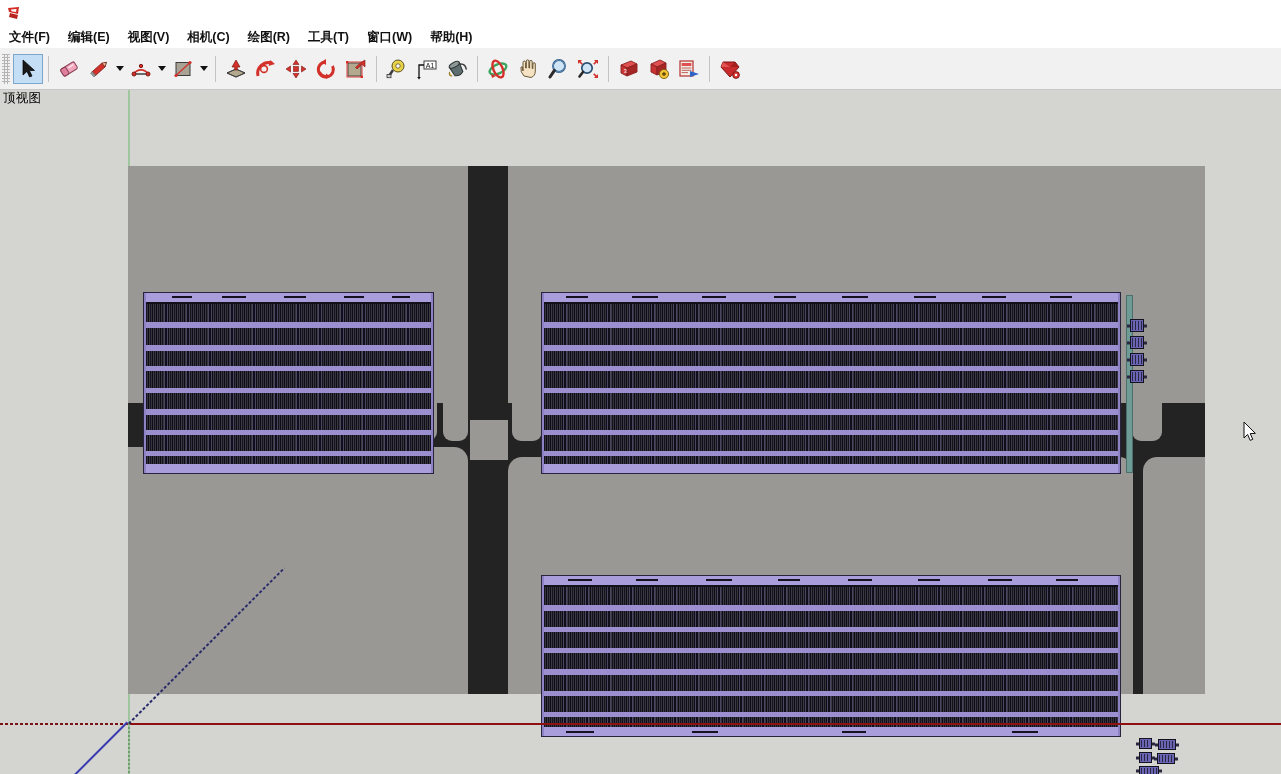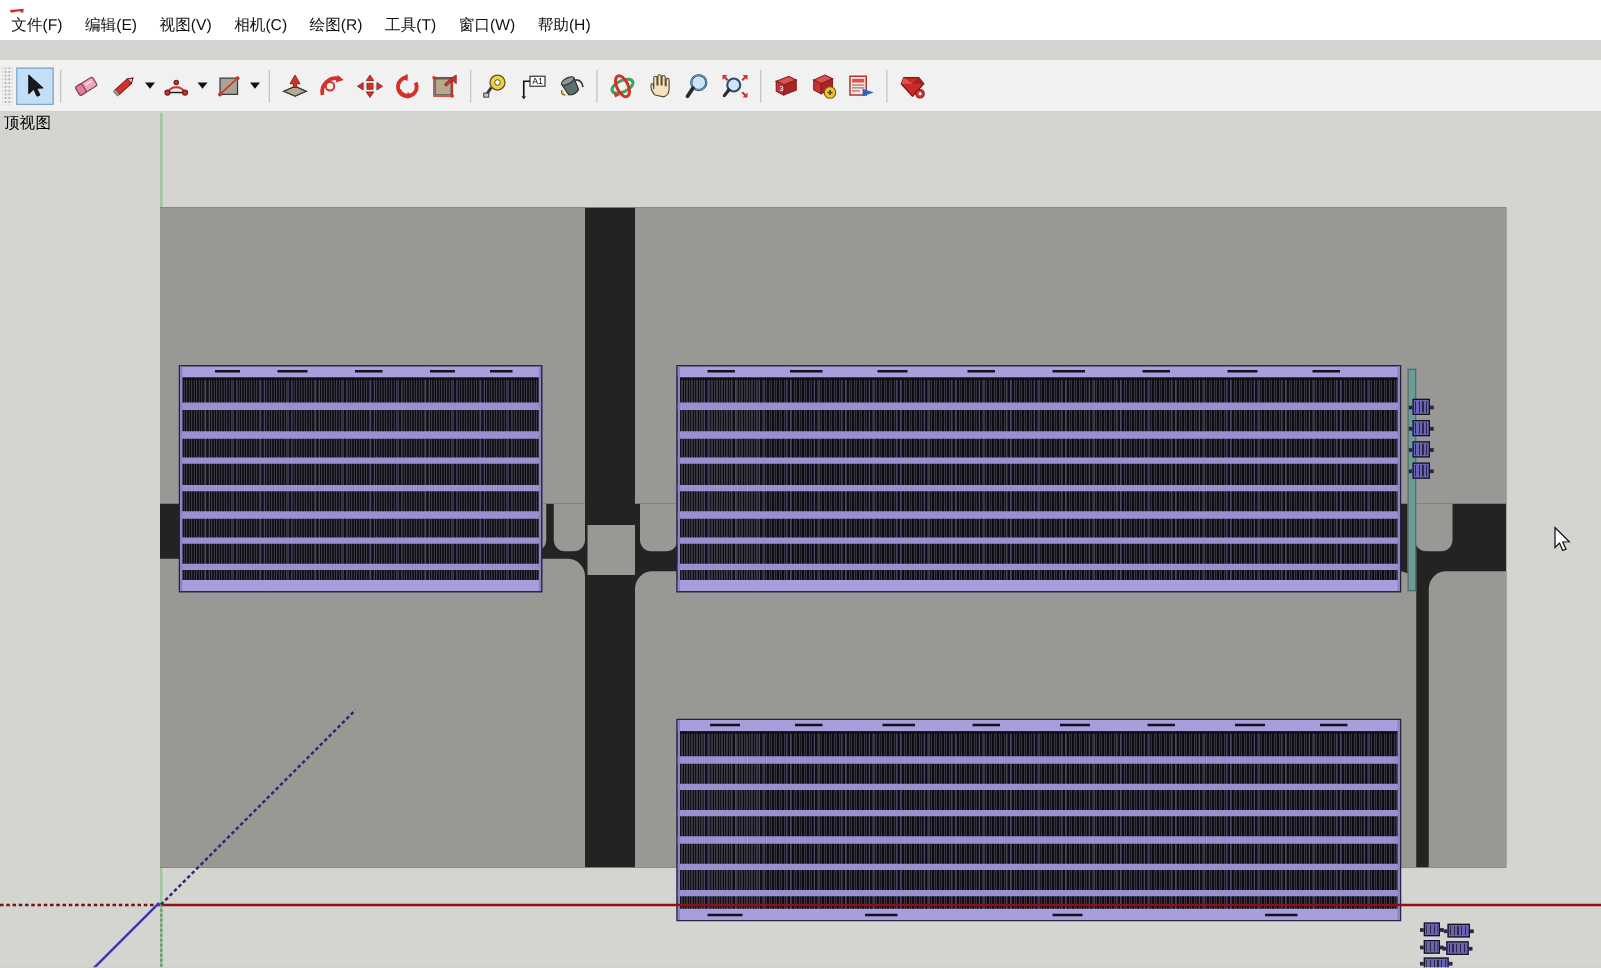--- a/index.html
+++ b/index.html
@@ -8,22 +8,22 @@
   #app{position:relative;width:1281px;height:774px;overflow:hidden;background:#d4d4d0;}
 
   
   .titlebar{position:absolute;left:0;top:0;width:1281px;height:26px;background:#ffffff;
             display:flex;align-items:center;padding-left:7px;box-sizing:border-box;}
   .app-icon{width:15px;height:15px;position:relative;flex:0 0 auto;margin-right:7px;}
   .app-icon svg{display:block;}
   .title-text{font-size:12.5px;color:#1b1b1b;white-space:nowrap;letter-spacing:.1px;}
 
   
-  .menubar{position:absolute;left:0;top:10px;width:1281px;height:22px;background:#ffffff;
-           display:flex;padding-left:9px;box-sizing:border-box;}
+  .menubar{position:absolute;left:0;top:26px;width:1281px;height:22px;background:#ffffff;
+           display:flex;align-items:center;padding-left:9px;box-sizing:border-box;font-weight:bold;}
   .menu-item{font-size:12.5px;color:#111;padding:2px 9px 2px 0;margin-right:9px;white-space:nowrap;cursor:default;}
 
   
   .toolbar{position:absolute;left:0;top:48px;width:1281px;height:42px;
            background:#f1f1f1;border-bottom:1px solid #c8c8c8;
            display:flex;align-items:center;box-sizing:border-box;}
   .tb-grip{width:8px;height:30px;margin-left:2px;margin-right:3px;flex:0 0 auto;
            background-image:radial-gradient(#b4b4b4 1px, transparent 1.2px);
            background-size:3px 3px;background-position:1px 2px;}
   .tb-btn{width:30px;height:30px;display:flex;align-items:center;justify-content:center;

